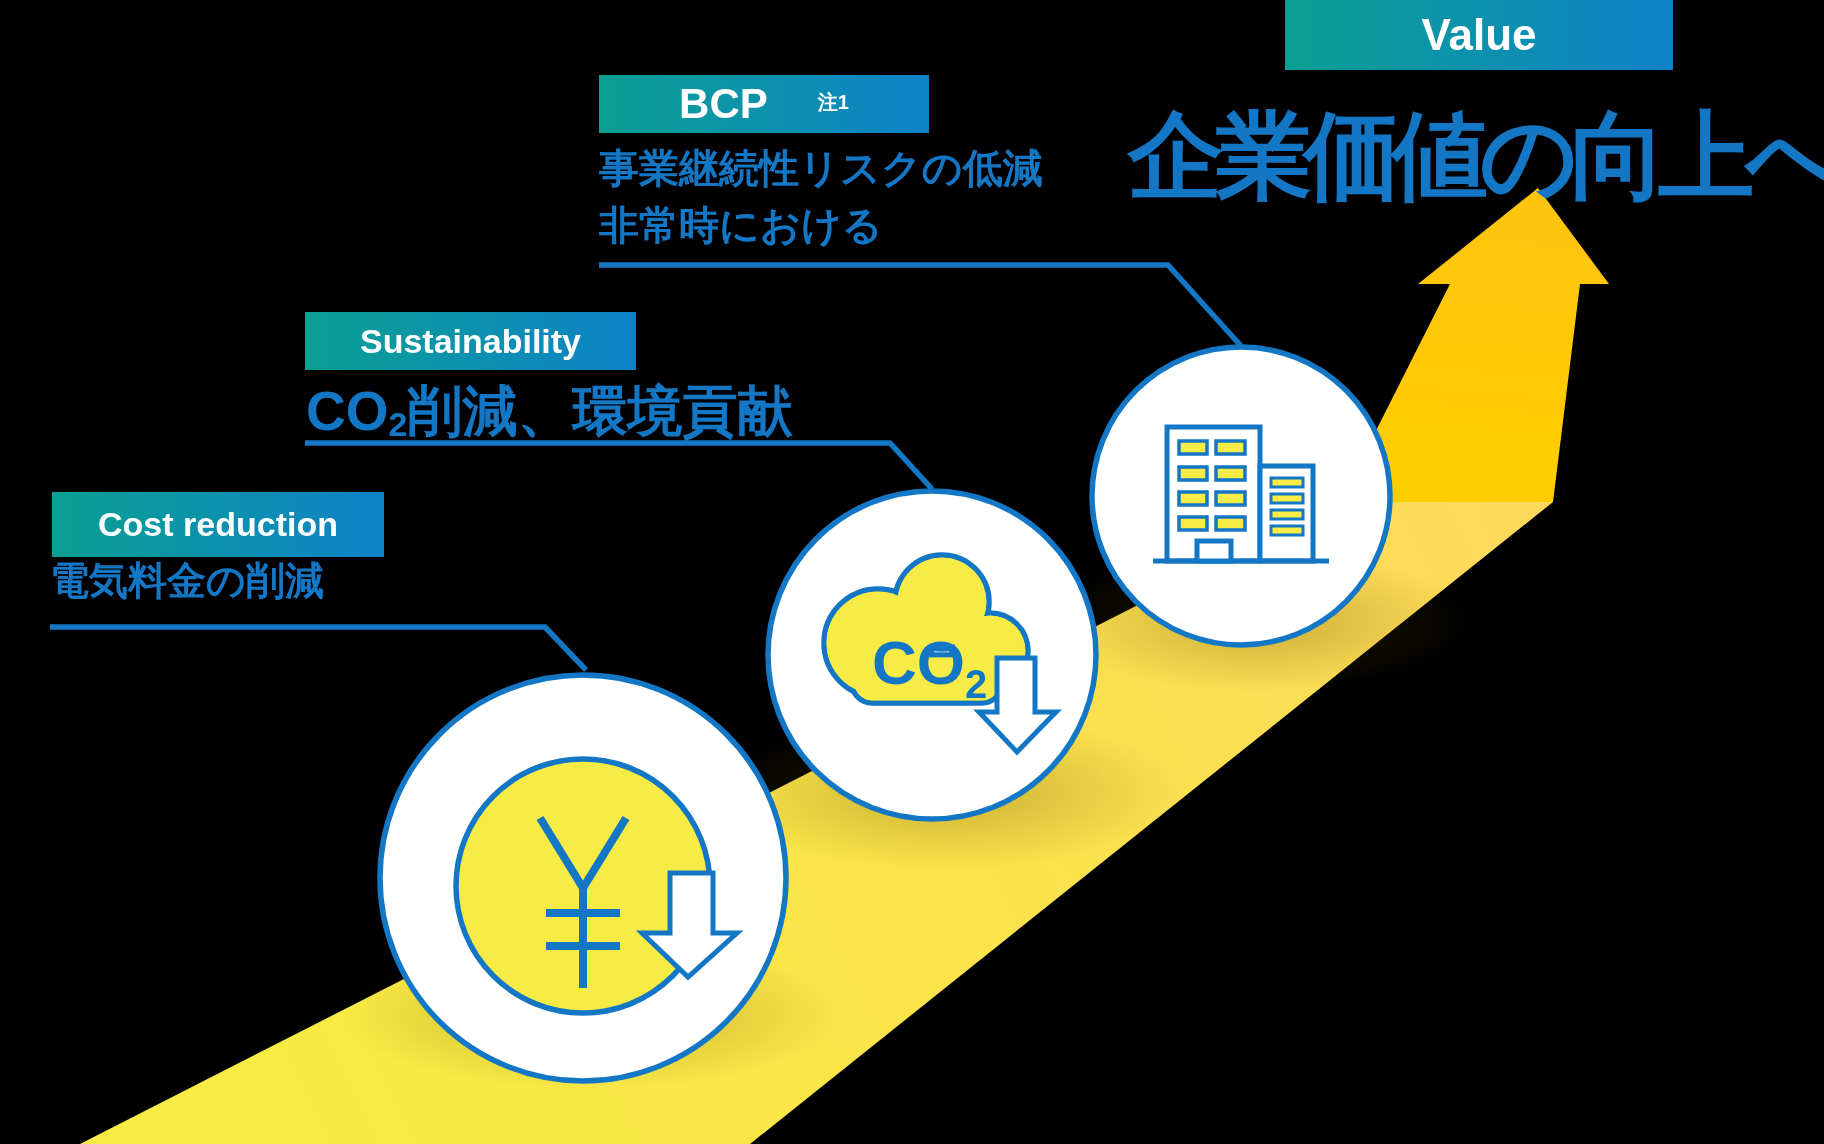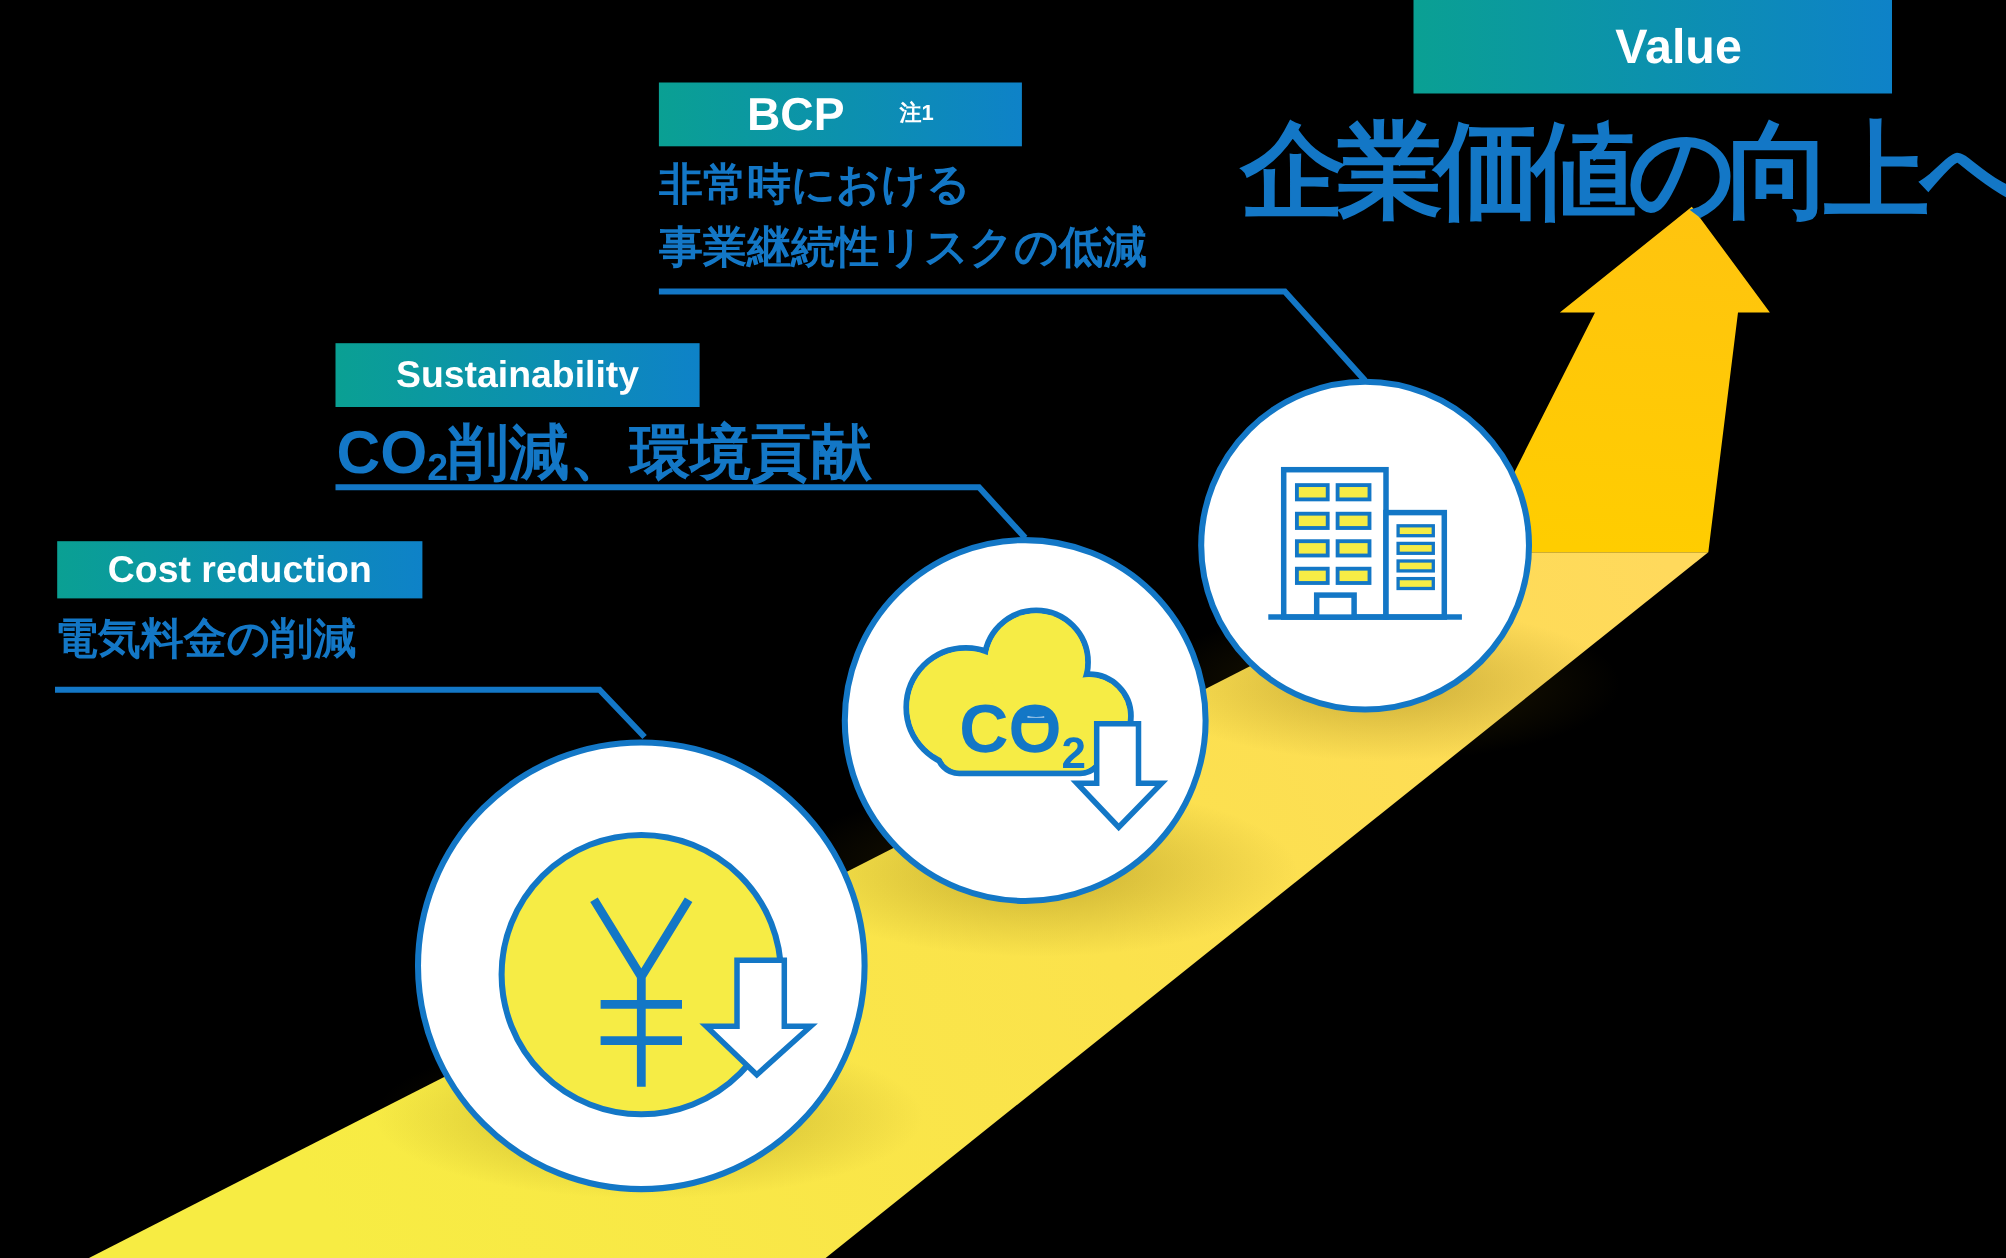--- a/index.html
+++ b/index.html
@@ -9,24 +9,24 @@
   }
   #art{position:absolute;left:0;top:0;width:1824px;height:1144px;}
   .badge{
     position:absolute;display:flex;align-items:center;justify-content:center;
     color:#fff;font-weight:bold;
     background:linear-gradient(90deg,#0AA093 0%,#0E82C8 100%);
   }
   .badge sup{font-size:20px;font-weight:bold;margin-left:2px;transform:translateY(-2px);}
   .blue-text{position:absolute;color:#1377C6;font-weight:800;white-space:nowrap;}
   .sub2{font-size:0.62em;vertical-align:-0.18em;}
-  #value-badge{left:1285px;top:0;width:388px;height:85px;font-size:44px;padding-left:47px;}
+  #value-badge{left:1285px;top:0;width:388px;height:70px;font-size:44px;}
   #bcp-badge{left:599px;top:75px;width:330px;height:58px;font-size:42px;gap:48px;}
   #sus-badge{left:305px;top:312px;width:331px;height:58px;font-size:34px;text-align:center;}
-  #cost-badge{left:52px;top:492px;width:332px;height:52px;font-size:34px;}
+  #cost-badge{left:52px;top:492px;width:332px;height:65px;font-size:34px;}
   #value-title{left:1128px;top:98px;font-size:96px;letter-spacing:-8px;line-height:1.2;}
   #bcp-text{left:599px;top:140px;font-size:40px;line-height:57px;}
   #sus-text{left:306px;top:375px;font-size:55px;}
   #cost-text{left:50px;top:554px;font-size:39px;}
 </style>
 </head>
 <body>
 
 <div id="stage">
 
@@ -116,22 +116,22 @@
   <div id="value-badge" class="badge">
     <span>Value</span>
   </div>
   <div id="value-title" class="blue-text">企業価値の向上へ</div>
 
   <div id="bcp-badge" class="badge">
     <span>BCP</span>
       <sup>注1</sup>
   </div>
   <div id="bcp-text" class="blue-text">
+    <div>事業継続性リスクの低減</div>
     <div>非常時における</div>
-    <div>事業継続性リスクの低減</div>
   </div>
 
   <div id="sus-badge" class="badge">
     <span>Sustainability</span>
   </div>
   <div id="sus-text" class="blue-text"><span>CO</span><span class="sub2">2</span><span>削減、環境貢献</span></div>
 
   <div id="cost-badge" class="badge">
     <span>Cost reduction</span>
   </div>

